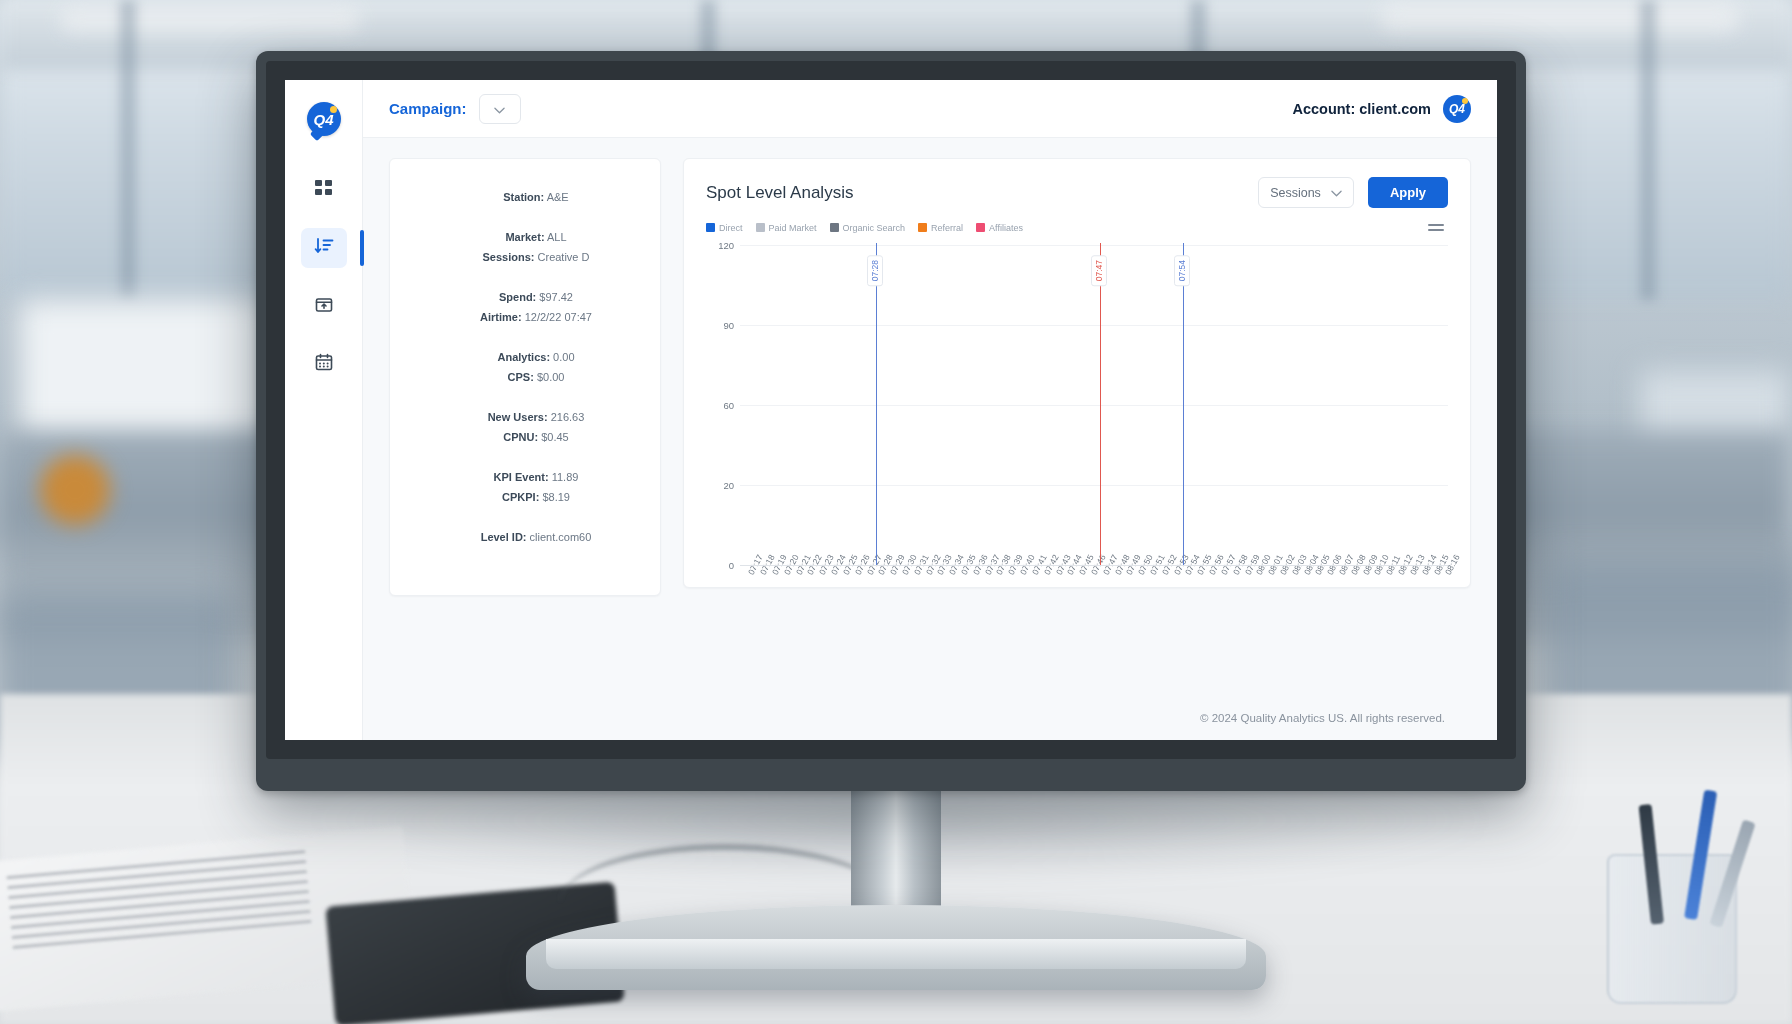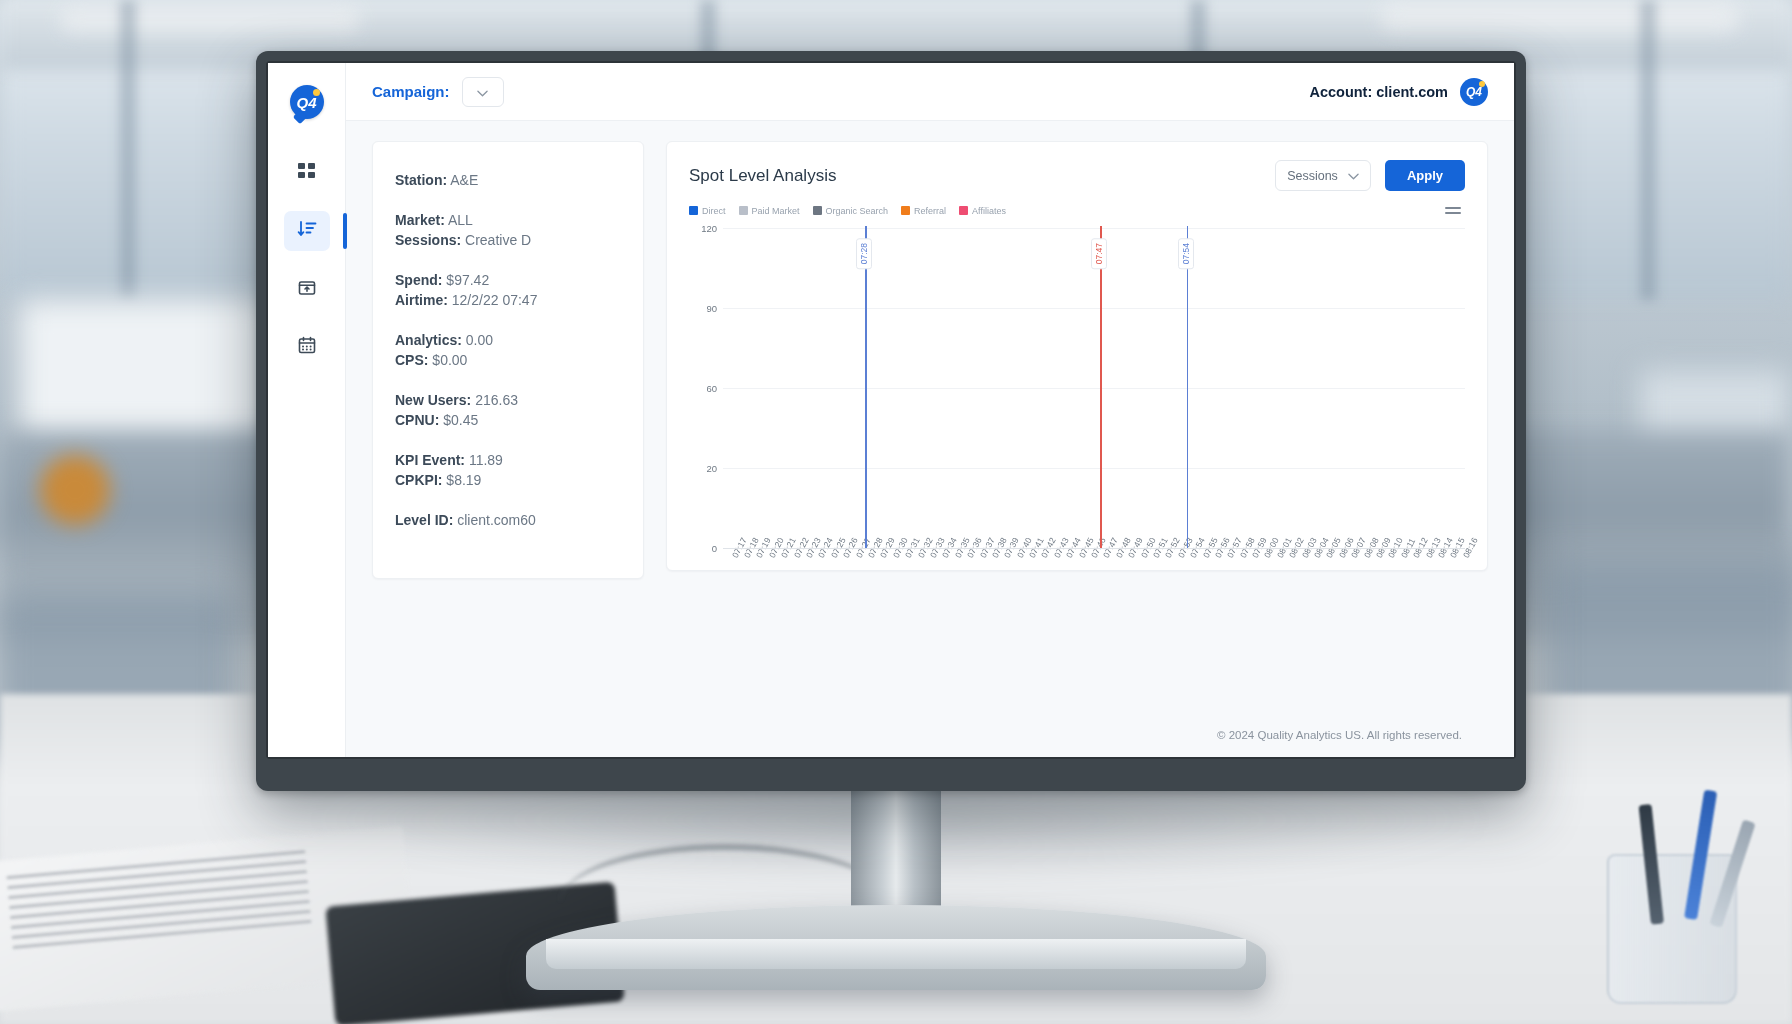--- a/index.html
+++ b/index.html
@@ -49,21 +49,21 @@
   .pen { position:absolute; width:13px; border-radius:4px; filter:blur(1px); transform-origin: bottom center;}
 
   
   .monitor {
     position:absolute; left:256px; top:51px; width:1270px; height:740px;
     background:#3e464c;
     border-radius:12px;
     box-shadow: 0 22px 55px rgba(40,50,60,.45), 0 3px 8px rgba(0,0,0,.25);
     padding:10px 10px 32px 10px;
   }
-  .monitor-bezel-inner { width:100%; height:100%; background:#2d3338; border-radius:4px; padding:2px; }
+  .monitor-bezel-inner { width:100%; height:100%; background:#2d3338; border-radius:4px; padding:19px; }
   .screen { width:100%; height:100%; background:#ffffff; overflow:hidden; position:relative; }
   .stand-neck { position:absolute; left:50%; transform:translateX(-50%); top:788px; width:90px; height:130px;
     background:linear-gradient(90deg,#8e979e,#c8cfd4 35%,#e6eaec 50%,#b9c1c7 70%,#8b949b);}
   .stand-base { position:absolute; left:50%; transform:translateX(-50%); top:905px; width:740px; height:85px;
     background:linear-gradient(180deg,#d7dcdf,#aab3b9);
     border-radius: 50% 50% 14px 14px / 60% 60% 14px 14px;
     box-shadow:0 10px 24px rgba(60,70,80,.35);}
   .stand-base::after{content:"";position:absolute;left:20px;right:20px;top:34px;height:30px;
     background:linear-gradient(180deg,#eef1f3,#c4ccd1); border-radius:0 0 10px 10px;}
 
@@ -103,21 +103,21 @@
 
   .content { flex:1; padding:20px 26px 0 26px; display:flex; flex-direction:column; min-height:0; }
   .page-title { font-size:19px; font-weight:700; color:#1d2b39; margin-bottom:22px; }
 
   .panels { display:flex; gap:22px; align-items:flex-start; }
 
   .card { background:#fff; border:1px solid #edf0f3; border-radius:6px; box-shadow:0 1px 2px rgba(16,35,60,.04); }
 
   .info-card { width:272px; padding:28px 0 28px 22px; min-height:430px; }
   .metric-group { margin-bottom:20px; }
-  .metric { font-size:14px; line-height:20px; color:#6b7785; }
+  .metric { font-size:11px; line-height:20px; color:#6b7785;text-align:center; }
   .metric b { color:#3c4a59; font-weight:700; }
 
   .chart-card { flex:1; padding:18px 22px 22px 22px; min-height:430px; display:flex; flex-direction:column; }
   .chart-head { display:flex; align-items:center; justify-content:space-between; }
   .chart-title { font-size:17px; color:#2b3a49; font-weight:400; }
   .chart-actions { display:flex; align-items:center; gap:14px; }
   .metric-select { border:1px solid #e3e7ec; border-radius:6px; height:31px; padding:0 11px; background:#fff;
      display:flex; align-items:center; gap:10px; font-size:12.5px; color:#65707d; cursor:pointer;}
   .apply-btn { background:#1565d8; color:#fff; border:none; border-radius:5px; height:31px; padding:0 22px;
      font-size:13px; font-weight:700; cursor:pointer; font-family:inherit;}

